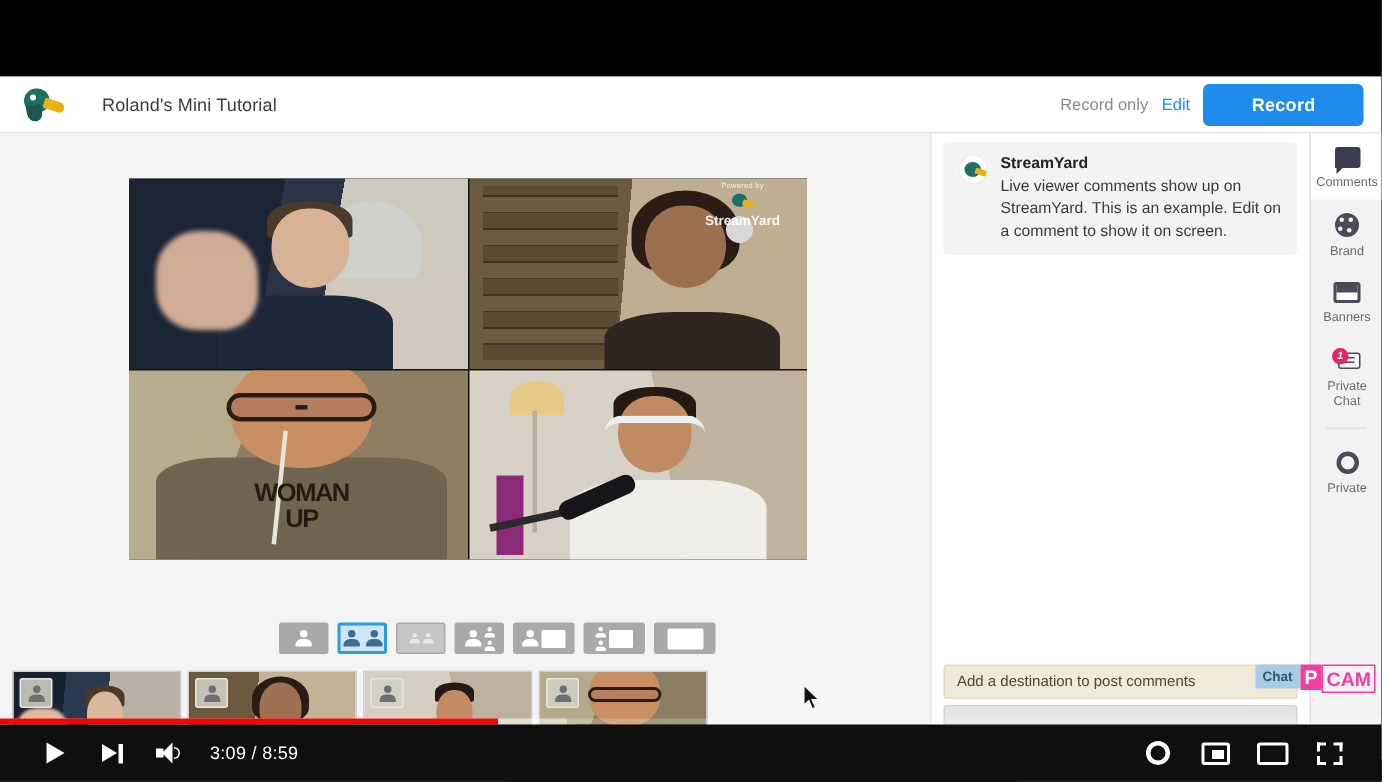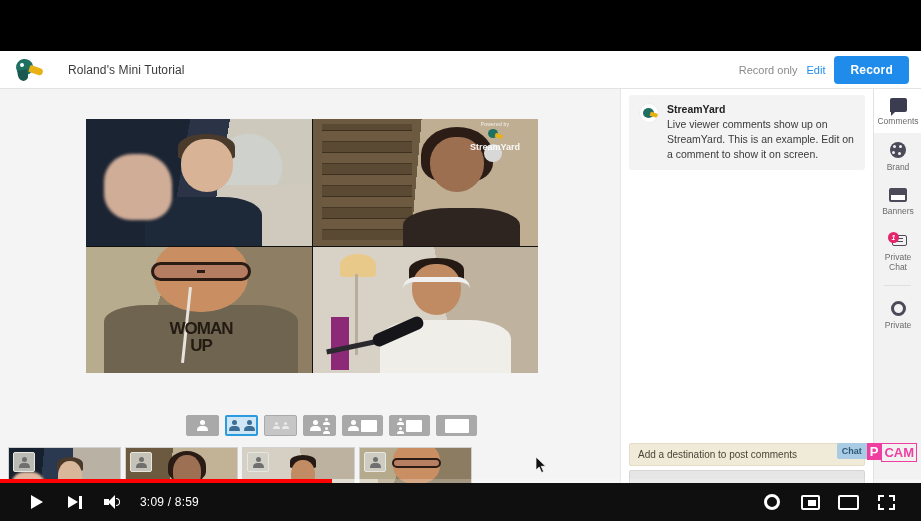--- a/index.html
+++ b/index.html
@@ -49,21 +49,21 @@
   .app-title {
     margin-left: 24px; font-size: 12px; color: #3b3b3b; letter-spacing: .1px;
   }
   .appbar-right {
     margin-left: auto; display: flex; align-items: center; gap: 9px; margin-right: 12px;
   }
   .record-only { font-size: 11px; color: #8a8a8a; }
   .edit-link { font-size: 11px; color: #1f8ceb; cursor: pointer; }
   .record-btn {
     background: #1f8ceb; color: #fff; font-size: 12px; font-weight: bold;
-    border: none; border-radius: 4px; padding: 7px 16px; cursor: pointer;
+    border: none; border-radius: 4px; padding: 7px 32px; cursor: pointer;
     letter-spacing: .2px;
   }
 
   
   .stage {
     position: absolute; left: 0; top: 38px; width: 620px; height: 417px;
     background: #f4f4f4;
   }
 
   .video-grid {

